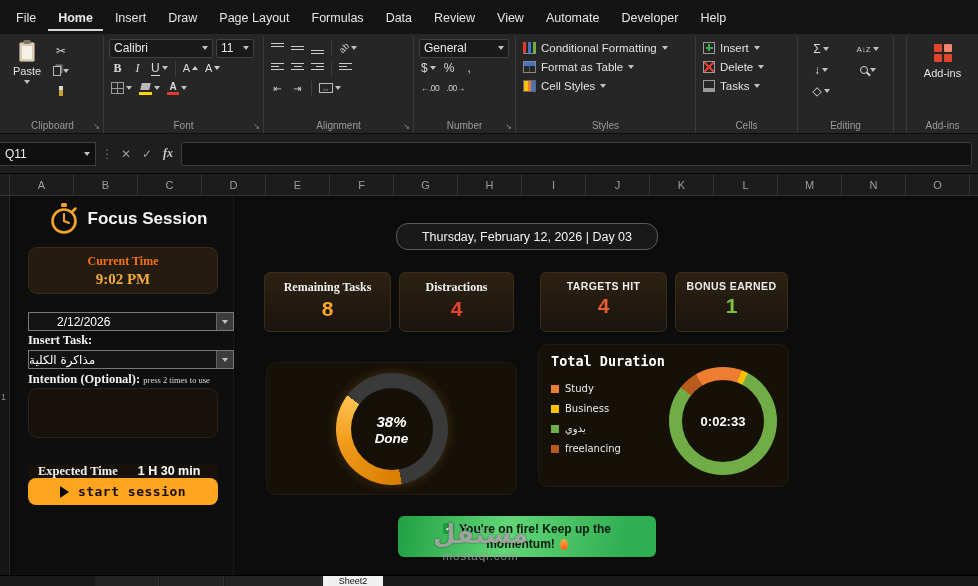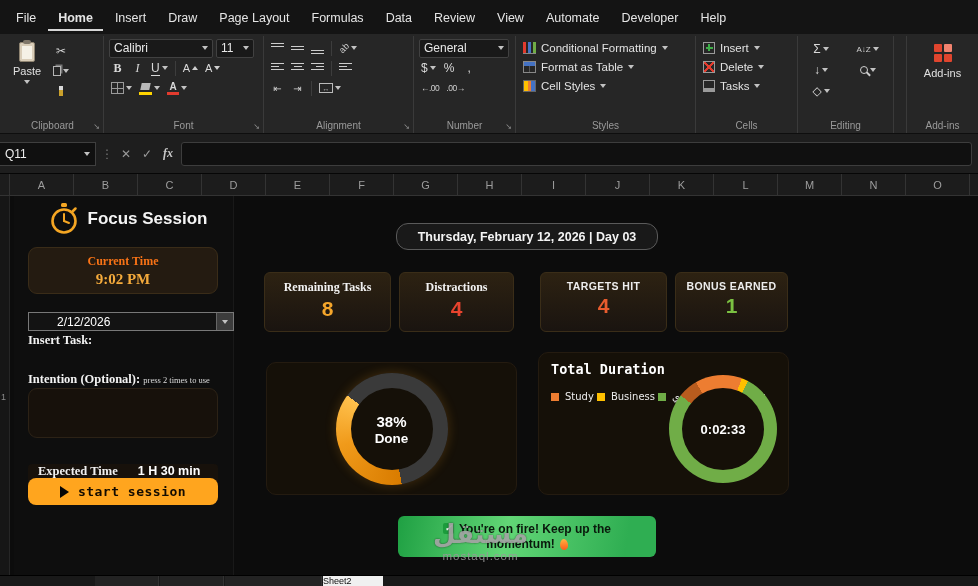--- a/index.html
+++ b/index.html
@@ -112,54 +112,54 @@
 .slabel{position:absolute;font-family:"Liberation Serif",serif;font-weight:bold;font-size:12.5px;color:#f3f3f3;white-space:nowrap}
 .hint{font-weight:normal;font-size:8.5px;color:#dcdcdc}
 .intent-box{position:absolute;left:28px;top:192px;width:190px;height:50px;background:#17110b;border:1px solid #2c2216;border-radius:9px;font-size:12px;color:#eee;padding:4px 8px}
 .expected{position:absolute;left:28px;top:268px;width:190px;height:23px;background:#17110b;border-radius:4px;display:flex;align-items:flex-start;gap:20px;padding:0 10px}
 .exp-label{font-family:"Liberation Serif",serif;font-weight:bold;font-size:12.5px;color:#f0f0f0}
 .exp-val{font-weight:bold;font-size:12.5px;color:#fff}
 .start-btn{position:absolute;left:28px;top:282px;width:190px;height:27px;background:#ffa51e;border-radius:8px;display:flex;align-items:center;justify-content:center;gap:9px;cursor:pointer}
 .play{width:0;height:0;border-top:6px solid transparent;border-bottom:6px solid transparent;border-left:9px solid #050505}
 .start-txt{font-family:"DejaVu Sans Mono",monospace;font-weight:bold;font-size:13px;color:#140c00;letter-spacing:.5px}
 
-.day-header{position:absolute;left:396px;top:27px;width:262px;height:27px;background:#191919;border:1px solid #5a5a5a;border-radius:12px;display:flex;align-items:center;justify-content:center;font-size:12.5px;font-weight:bold;color:#f3f3f3}
+.day-header{position:absolute;left:396px;top:27px;width:262px;height:27px;background:#191919;border:1px solid #5a5a5a;border-radius:12px;display:flex;align-items:center;justify-content:center;font-size:12.5px;font-weight:normal;color:#f3f3f3}
 .stat{position:absolute;top:76px;height:60px;background:linear-gradient(#2d2212,#1a1410);border:1px solid #3a2d18;border-radius:6px;display:flex;flex-direction:column;align-items:center;padding-top:7px;gap:3px}
 .stat-label.serif{font-family:"Liberation Serif",serif;font-weight:bold;font-size:12px;color:#f2f2f2}
 .stat-label.caps{font-size:10.5px;font-weight:600;color:#ededed;letter-spacing:.4px}
 .stat-value{font-size:21px;font-weight:bold;line-height:1}
 .card{position:absolute;background:#151008;border:1px solid #241b10;border-radius:10px}
 .done-card{left:266px;top:166px;width:251px;height:133px}
-.dur-card{left:538px;top:156px;width:251px;height:143px}
+.dur-card{left:538px;top:148px;width:251px;height:143px}
 .donut{position:relative;border-radius:50%}
 .donut .hole{position:absolute;background:#151008;border-radius:50%}
 .donut-center{position:absolute;inset:0;display:flex;flex-direction:column;align-items:center;justify-content:center;gap:1px;z-index:2}
 .donut.big{width:112px;height:112px;margin:10px auto 0;box-shadow:0 0 12px rgba(245,160,30,.22)}
 .donut.big .hole{inset:15px}
 .donut.sm{position:absolute;left:130px;top:22px;width:108px;height:108px}
 .donut.sm .hole{inset:13px}
 .pct{font-size:15px;font-weight:bold;color:#fff}
 .pctlbl{font-size:13.5px;font-weight:bold;color:#fff}
 .dur-title{position:absolute;left:12px;top:8px;font-family:"DejaVu Sans Mono",monospace;font-weight:bold;font-size:13.5px;color:#fff}
-.legend{position:absolute;left:12px;top:38px;display:flex;gap:3px}
+.legend{position:absolute;left:12px;top:38px;display:flex;flex-direction:column;gap:9px}
 .legend-item{display:flex;align-items:center;gap:6px;font-size:10px;color:#ececec;font-family:"DejaVu Sans",sans-serif}
 .sw{width:8px;height:8px;flex:none}
 .time-center{font-size:13px;font-weight:bold;color:#fff}
 
 .banner{position:absolute;left:398px;top:320px;width:258px;height:41px;border-radius:6px;background:linear-gradient(100deg,#1fa043,#62d676 42%,#2fae52 88%);display:flex;flex-direction:column;align-items:center;justify-content:center;gap:1px}
 .b-line{display:flex;align-items:center;gap:5px;font-size:12px;font-weight:bold;color:#09190c;line-height:1.2}
 .check-ic{width:11px;height:11px;background:#1c9c3c;border-radius:2px;display:inline-flex;align-items:center;justify-content:center;font-size:9px;color:#fff;font-weight:bold}
 .flame{width:8px;height:11px;background:linear-gradient(#ffb340,#ff5a1a);border-radius:50% 50% 50% 50%/58% 58% 42% 42%;transform:rotate(-3deg)}
 .wm{position:absolute;left:398px;top:324px;width:165px;text-align:center;z-index:6;opacity:.92}
 .wm-logo{font-family:"DejaVu Sans",sans-serif;font-size:26px;font-weight:bold;color:#a3a3a3;line-height:1.15;text-shadow:0 0 2px rgba(0,0,0,.6)}
 .wm-domain{font-size:11.5px;color:#989898;letter-spacing:1px}
 
 .tabsbar{height:11px;background:#191919;border-top:1px solid #000;flex:none;position:relative;overflow:hidden}
 .ghost-tab{position:absolute;top:0;height:11px;background:#232323;border-right:1px solid #333}
-.active-tab{position:absolute;top:0;height:11px;background:#f0f0f0;color:#111;font-size:9px;text-align:left;line-height:11px}
+.active-tab{position:absolute;top:0;height:11px;background:#f0f0f0;color:#111;font-size:9px;text-align:center;line-height:11px}
 </style>
 </head>
 <body>
 
 <div class="app">
 
   <div class="menubar">
     <span class="menu-tab">File</span>
     <span class="menu-tab active">Home</span>
     <span class="menu-tab">Insert</span>
@@ -479,20 +479,26 @@
 
     <div class="scombo" style="left:28px;top:116px;width:206px">
       <span class="val" style="padding-left:28px">2/12/2026</span>
       <span class="arrow">
           <i class="dd"></i>
         </span>
     </div>
 
     <span class="slabel" style="left:28px;top:137px">Insert Task:</span>
 
+    <div class="scombo" style="left:28px;top:154px;width:206px">
+      <span class="val" style="justify-content:flex-end;padding-right:6px;direction:rtl;font-family:'DejaVu Sans',sans-serif">مذاكرة الكلية</span>
+      <span class="arrow">
+          <i class="dd"></i>
+        </span>
+    </div>
 
     <span class="slabel" style="left:28px;top:176px">
       <span>Intention (Optional):</span>
       <span class="hint">press 2 times to use</span>
     </span>
 
     <div class="intent-box"></div>
 
     <div class="expected">
       <span class="exp-label">Expected Time</span>
@@ -517,21 +523,21 @@
     <div class="stat" style="left:540px;width:127px">
       <span class="stat-label caps">TARGETS HIT</span>
       <span class="stat-value" style="color: rgb(232, 92, 46);">4</span>
     </div>
     <div class="stat" style="left:675px;width:113px">
       <span class="stat-label caps">BONUS EARNED</span>
       <span class="stat-value" style="color: rgb(123, 193, 66);">1</span>
     </div>
 
     <div class="card done-card">
-      <div class="donut big" style="background: conic-gradient(from 170deg, rgb(217, 124, 0) 0%, rgb(240, 154, 26) 22.8%, rgb(255, 193, 77) 38%, rgb(58, 58, 58) 38%, rgb(58, 58, 58) 100%);">
+      <div class="donut big" style="background: conic-gradient(from 170deg, rgb(217, 124, 0) 0%, rgb(240, 154, 26) 22.8%, rgb(255, 193, 77) 38%, rgb(58, 58, 58) 38%, rgb(58, 58, 58) 100%); font-style: italic;">
         <div class="hole"></div>
         <div class="donut-center">
           <span class="pct">38%</span>
           <span class="pctlbl">Done</span>
         </div>
       </div>
     </div>
 
     <div class="card dur-card">
       <span class="dur-title">Total Duration</span>

